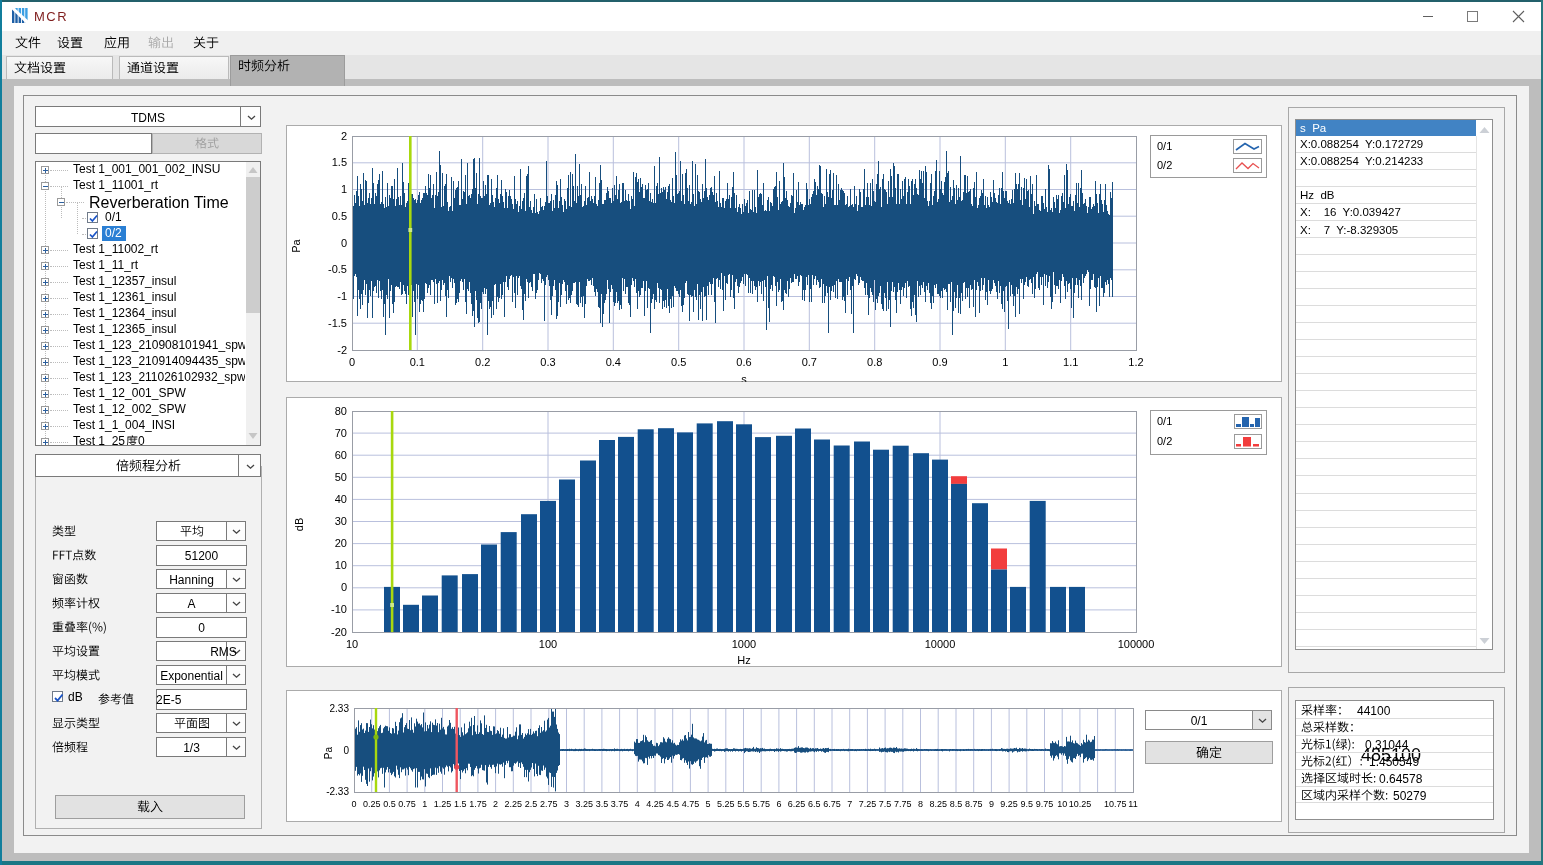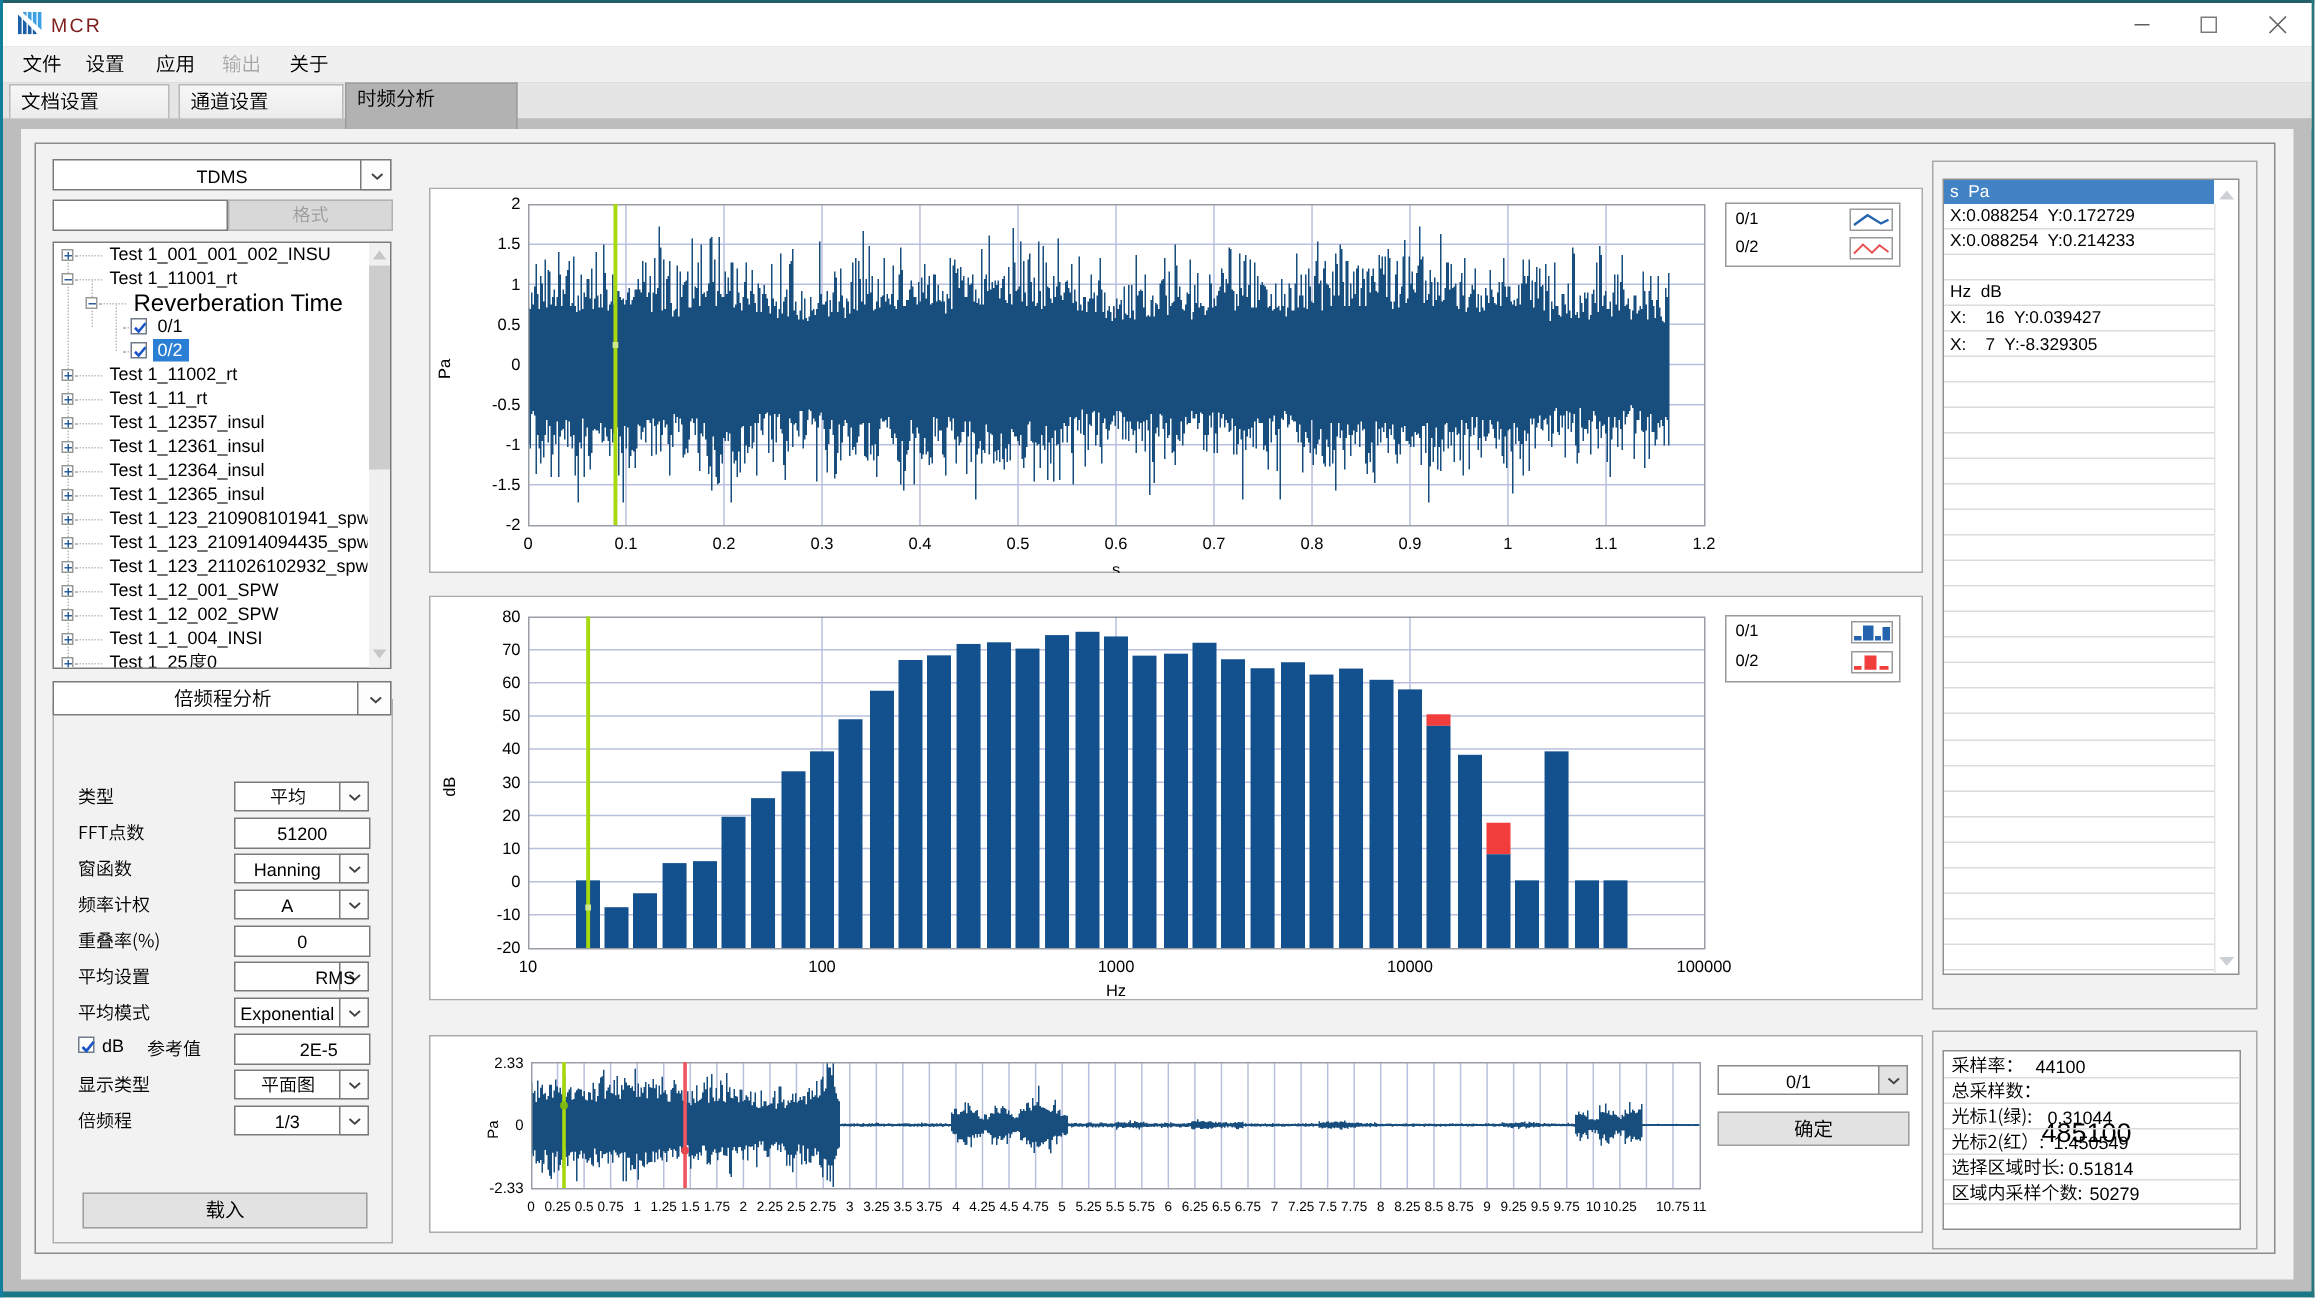--- a/index.html
+++ b/index.html
@@ -250,21 +250,21 @@
 <svg style="position:absolute;left:52px;top:669px;overflow:visible" width="48" height="13">
     <path d="M2.1 2.8C2.6 3.7 3.1 4.9 3.3 5.6L4 5.4C3.8 4.7 3.3 3.5 2.8 2.6ZM9.1 2.5C8.8 3.4 8.2 4.7 7.8 5.5L8.4 5.7C8.9 5 9.5 3.8 10 2.8ZM0.6 6.3V7.1H5.6V11.4H6.4V7.1H11.4V6.3H6.4V2H10.7V1.2H1.3V2H5.6V6.3Z M17.8 4.8C18.6 5.5 19.5 6.3 20 6.9L20.5 6.3C20.1 5.8 19.1 5 18.3 4.4ZM16.9 9.1 17.2 9.8C18.4 9.1 20.1 8.2 21.6 7.4L21.4 6.7C19.8 7.6 18 8.5 16.9 9.1ZM18.9 0.4C18.3 2 17.4 3.5 16.3 4.5C16.5 4.6 16.7 5 16.8 5.1C17.4 4.6 17.9 3.9 18.4 3.1H22.4C22.2 8.1 22 10 21.6 10.5C21.5 10.6 21.4 10.7 21.1 10.6C20.8 10.6 20 10.6 19.2 10.6C19.3 10.8 19.4 11.1 19.4 11.3C20.2 11.4 20.9 11.4 21.4 11.4C21.8 11.3 22.1 11.2 22.3 10.9C22.8 10.3 23 8.4 23.1 2.8C23.1 2.6 23.1 2.3 23.1 2.3H18.8C19.1 1.8 19.4 1.2 19.6 0.6ZM12.4 9 12.7 9.8C13.9 9.3 15.4 8.5 16.8 7.8L16.6 7.1L14.9 7.9V4.1H16.3V3.3H14.9V0.5H14.1V3.3H12.5V4.1H14.1V8.3C13.5 8.6 12.9 8.8 12.4 9Z M29.6 5.4H33.9V6.3H29.6ZM29.6 3.9H33.9V4.8H29.6ZM32.8 0.4V1.4H30.9V0.4H30.1V1.4H28.3V2.1H30.1V3H30.9V2.1H32.8V3H33.6V2.1H35.3V1.4H33.6V0.4ZM28.8 3.3V6.9H31.3C31.2 7.3 31.2 7.7 31.1 8H28V8.7H30.9C30.4 9.7 29.5 10.3 27.7 10.7C27.9 10.9 28.1 11.2 28.2 11.4C30.3 10.9 31.2 10 31.7 8.7H31.7C32.3 10 33.5 11 35.1 11.4C35.2 11.2 35.4 10.9 35.6 10.7C34.2 10.4 33.1 9.7 32.5 8.7H35.3V8H31.9C32 7.7 32 7.3 32.1 6.9H34.7V3.3ZM26.1 0.4V2.7H24.6V3.5H26.1C25.8 5.1 25.1 7.1 24.4 8.1C24.6 8.3 24.8 8.7 24.9 8.9C25.3 8.1 25.8 6.9 26.1 5.7V11.4H26.9V5C27.3 5.7 27.7 6.5 27.8 6.9L28.3 6.3C28.1 6 27.2 4.4 26.9 4V3.5H28.2V2.7H26.9V0.4Z M44.5 0.9C45.1 1.4 45.9 2 46.3 2.5L46.8 2C46.5 1.5 45.7 0.9 45 0.5ZM42.8 0.4C42.8 1.2 42.9 1.9 42.9 2.7H36.7V3.4H42.9C43.3 7.9 44.3 11.4 46.2 11.4C47.1 11.4 47.4 10.8 47.6 8.7C47.4 8.6 47.1 8.5 46.9 8.3C46.8 9.9 46.7 10.6 46.3 10.6C45 10.6 44.1 7.6 43.8 3.4H47.4V2.7H43.7C43.7 1.9 43.7 1.2 43.7 0.4ZM36.7 10.2 37 11C38.5 10.7 40.7 10.2 42.8 9.7L42.7 9L40.1 9.5V6.1H42.4V5.3H37.1V6.1H39.3V9.7Z" fill="#000"></path>
   </svg>
 <div style="position:absolute;left:156px;top:665px;width:90px;height:20px;background:#fff;border:1px solid #7a7a7a;"></div>
 <div style="position:absolute;left:226px;top:665px;width:20px;height:20px;background:#fdfdfd;border:1px solid #7a7a7a;"></div>
 <svg style="position:absolute;left:232.0px;top:673.0px" width="9" height="6">
     <polyline points="1,1 4.5,4.2 8,1" stroke="#444" stroke-width="1.3" fill="none"></polyline>
   </svg>
 <div style="position:absolute;left:156px;top:669px;white-space:pre;"><div style="width:71px;text-align:center">Exponential</div></div>
 <div style="position:absolute;left:156px;top:689px;width:91px;height:21px;background:#fff;border:1px solid #7a7a7a;"></div>
-<div style="position:absolute;left:156px;top:693px;white-space:pre;"><div style="width:113px;text-align:center">2E-5</div></div>
+<div style="position:absolute;left:156px;top:693px;white-space:pre;"><div style="width:113px;">2E-5</div></div>
 <svg style="position:absolute;left:52px;top:717px;overflow:visible" width="48" height="13">
     <path d="M2.9 3.6H9.2V4.9H2.9ZM2.9 1.6H9.2V2.9H2.9ZM2.1 1V5.6H10V1ZM9.9 6.5C9.5 7.3 8.7 8.3 8.2 9L8.8 9.3C9.4 8.6 10.1 7.7 10.6 6.8ZM1.5 6.9C2 7.7 2.6 8.7 2.9 9.3L3.6 9C3.3 8.4 2.7 7.4 2.2 6.6ZM6.9 6.1V10H5V6.1H4.3V10H0.5V10.8H11.5V10H7.7V6.1Z M14.9 6.2C14.4 7.6 13.5 8.9 12.4 9.8C12.6 9.9 13 10.2 13.2 10.3C14.1 9.4 15.1 7.9 15.7 6.5ZM20.2 6.6C21.1 7.7 22 9.3 22.4 10.3L23.2 9.9C22.8 8.9 21.9 7.4 21 6.3ZM13.8 1.3V2.1H22.2V1.3ZM12.7 4.2V5H17.6V10.3C17.6 10.5 17.5 10.5 17.3 10.5C17.1 10.6 16.3 10.5 15.4 10.5C15.6 10.8 15.7 11.1 15.7 11.4C16.8 11.4 17.5 11.4 17.9 11.2C18.3 11.1 18.4 10.8 18.4 10.3V5H23.3V4.2Z M33 0.6C32.7 1.1 32.2 1.8 31.8 2.3L32.4 2.5C32.9 2.1 33.4 1.5 33.8 0.9ZM26.2 1C26.7 1.5 27.3 2.2 27.5 2.6L28.2 2.3C28 1.8 27.4 1.1 26.9 0.6ZM29.6 0.4V2.7H24.9V3.5H28.9C27.9 4.5 26.3 5.4 24.7 5.8C24.8 6 25.1 6.3 25.2 6.5C26.8 6 28.5 5 29.6 3.8V5.9H30.4V4C31.9 4.8 33.7 5.8 34.7 6.4L35.1 5.8C34.2 5.1 32.4 4.2 30.9 3.5H35.2V2.7H30.4V0.4ZM29.6 6.2C29.6 6.6 29.5 7.1 29.4 7.5H24.8V8.3H29.1C28.5 9.4 27.2 10.2 24.6 10.6C24.7 10.8 24.9 11.2 25 11.4C28 10.8 29.3 9.8 30 8.3C30.9 10 32.6 11 35 11.4C35.1 11.2 35.4 10.8 35.5 10.6C33.3 10.4 31.7 9.6 30.8 8.3H35.2V7.5H30.2C30.3 7.1 30.4 6.6 30.5 6.2Z M43.7 1.1V5.1H44.4V1.1ZM45.9 0.4V5.8C45.9 6 45.9 6.1 45.7 6.1C45.5 6.1 44.9 6.1 44.2 6.1C44.3 6.3 44.4 6.6 44.5 6.8C45.3 6.8 45.9 6.8 46.2 6.7C46.6 6.5 46.7 6.3 46.7 5.9V0.4ZM40.7 1.6V3.3H39.1V3.2V1.6ZM36.8 3.3V4H38.3C38.2 4.9 37.8 5.7 36.8 6.4C36.9 6.5 37.2 6.8 37.3 7C38.5 6.2 39 5.1 39.1 4H40.7V6.7H41.5V4H42.9V3.3H41.5V1.6H42.6V0.9H37.2V1.6H38.4V3.2V3.3ZM41.7 6.4V7.8H37.8V8.6H41.7V10.2H36.6V11H47.4V10.2H42.5V8.6H46.2V7.8H42.5V6.4Z" fill="#000"></path>
   </svg>
 <div style="position:absolute;left:156px;top:713px;width:90px;height:20px;background:#fff;border:1px solid #7a7a7a;"></div>
 <div style="position:absolute;left:226px;top:713px;width:20px;height:20px;background:#fdfdfd;border:1px solid #7a7a7a;"></div>
 <svg style="position:absolute;left:232.0px;top:721.0px" width="9" height="6">
     <polyline points="1,1 4.5,4.2 8,1" stroke="#444" stroke-width="1.3" fill="none"></polyline>
   </svg>
 <svg style="position:absolute;left:173.5px;top:717px;overflow:visible" width="36" height="13">
     <path d="M2.1 2.8C2.6 3.7 3.1 4.9 3.3 5.6L4 5.4C3.8 4.7 3.3 3.5 2.8 2.6ZM9.1 2.5C8.8 3.4 8.2 4.7 7.8 5.5L8.4 5.7C8.9 5 9.5 3.8 10 2.8ZM0.6 6.3V7.1H5.6V11.4H6.4V7.1H11.4V6.3H6.4V2H10.7V1.2H1.3V2H5.6V6.3Z M16.6 6.4H19.3V7.8H16.6ZM16.6 5.7V4.3H19.3V5.7ZM16.6 8.5H19.3V10H16.6ZM12.7 1.2V2H17.4C17.3 2.5 17.2 3.1 17 3.6H13.3V11.4H14.1V10.7H21.9V11.4H22.7V3.6H17.8C18 3.1 18.2 2.5 18.3 2H23.3V1.2ZM14.1 10V4.3H15.9V10ZM21.9 10H20V4.3H21.9Z M28.5 7.1C29.5 7.3 30.7 7.7 31.4 8L31.7 7.5C31 7.2 29.8 6.8 28.9 6.6ZM27.3 8.6C29 8.8 31.1 9.3 32.2 9.7L32.6 9.1C31.4 8.7 29.3 8.2 27.7 8ZM25 0.9V11.4H25.8V10.9H34.2V11.4H35V0.9ZM25.8 10.1V1.7H34.2V10.1ZM29 1.9C28.4 2.9 27.3 3.9 26.3 4.5C26.5 4.6 26.8 4.9 26.9 5C27.3 4.7 27.7 4.4 28 4.1C28.4 4.5 28.9 4.9 29.4 5.2C28.4 5.7 27.2 6.1 26.1 6.3C26.2 6.5 26.4 6.8 26.5 7C27.7 6.7 29 6.3 30.1 5.6C31.1 6.2 32.3 6.6 33.4 6.9C33.5 6.6 33.7 6.4 33.9 6.2C32.8 6 31.7 5.7 30.8 5.2C31.7 4.7 32.4 4 32.9 3.1L32.5 2.9L32.3 2.9H29.1C29.3 2.7 29.5 2.4 29.7 2.2ZM28.5 3.6 28.6 3.5H31.8C31.4 4 30.8 4.5 30.1 4.9C29.4 4.5 28.9 4.1 28.5 3.6Z" fill="#000"></path>
@@ -620,18 +620,18 @@
 <div style="position:absolute;left:1365px;top:737.8px;white-space:pre;font-size:12px;">0.31044</div>
 <div style="position:absolute;left:1296px;top:752px;width:197px;height:1px;background:#dcdcdc;"></div>
 <svg style="position:absolute;left:1301px;top:754.7px;overflow:visible" width="64" height="13">
     <path d="M1.7 1.2C2.3 2.2 2.9 3.5 3.1 4.2L3.9 3.9C3.7 3.1 3 1.9 2.4 1ZM9.6 0.8C9.3 1.8 8.6 3.1 8.1 3.9L8.7 4.2C9.3 3.4 9.9 2.2 10.4 1.2ZM5.6 0.4V5H0.7V5.8H3.9C3.7 8.1 3.2 9.8 0.4 10.7C0.6 10.8 0.9 11.2 0.9 11.4C3.9 10.4 4.5 8.4 4.8 5.8H7.1V10.1C7.1 11.1 7.4 11.4 8.4 11.4C8.6 11.4 10 11.4 10.2 11.4C11.2 11.4 11.4 10.8 11.5 8.9C11.3 8.8 10.9 8.7 10.8 8.6C10.7 10.3 10.6 10.6 10.1 10.6C9.8 10.6 8.7 10.6 8.5 10.6C8 10.6 7.9 10.5 7.9 10.1V5.8H11.4V5H6.4V0.4Z M17.6 1.3V2.1H22.8V1.3ZM21.4 6.5C21.9 7.7 22.5 9.3 22.7 10.2L23.4 9.9C23.2 9 22.6 7.5 22.1 6.3ZM18 6.3C17.6 7.6 17.1 8.9 16.4 9.8C16.6 9.9 16.9 10.1 17.1 10.2C17.7 9.3 18.3 7.9 18.7 6.5ZM17.1 4.2V4.9H19.7V10.3C19.7 10.5 19.6 10.5 19.4 10.5C19.3 10.5 18.7 10.5 18.1 10.5C18.2 10.8 18.3 11.1 18.3 11.3C19.2 11.3 19.7 11.3 20.1 11.2C20.4 11 20.5 10.8 20.5 10.3V4.9H23.4V4.2ZM14.5 0.4V3H12.6V3.7H14.3C13.9 5.2 13.1 7 12.3 7.9C12.5 8.1 12.7 8.4 12.8 8.6C13.4 7.8 14 6.5 14.5 5.2V11.4H15.3V5C15.7 5.6 16.2 6.4 16.4 6.8L16.9 6.1C16.7 5.8 15.6 4.4 15.3 4V3.7H16.9V3H15.3V0.4Z M24.5 10.4H30V9.6H27.5C27 9.6 26.5 9.6 26 9.7C28.2 7.6 29.6 5.9 29.6 4.1C29.6 2.5 28.6 1.5 27 1.5C25.9 1.5 25.2 2 24.5 2.8L25.1 3.3C25.6 2.7 26.2 2.3 26.9 2.3C28.1 2.3 28.6 3.1 28.6 4.1C28.6 5.6 27.4 7.4 24.5 9.9Z M33.5 12.8 34.1 12.5C33 10.8 32.5 8.8 32.5 6.7C32.5 4.7 33 2.6 34.1 0.9L33.5 0.6C32.4 2.4 31.7 4.4 31.7 6.7C31.7 9.1 32.4 11 33.5 12.8Z M35 9.9 35.2 10.7C36.3 10.4 37.9 10.1 39.4 9.8L39.3 9C37.7 9.3 36.1 9.7 35 9.9ZM35.3 5.3C35.5 5.2 35.8 5.2 37.4 5C36.8 5.8 36.3 6.4 36 6.6C35.6 7.1 35.4 7.4 35.1 7.4C35.2 7.6 35.3 8 35.4 8.2C35.6 8.1 36 8 39.4 7.5C39.3 7.3 39.3 7 39.3 6.7L36.6 7.1C37.6 6.1 38.6 4.7 39.5 3.4L38.8 2.9C38.5 3.4 38.2 3.8 37.9 4.2L36.2 4.4C37 3.3 37.8 2 38.4 0.7L37.6 0.4C37 1.8 36 3.4 35.7 3.8C35.4 4.2 35.2 4.5 35 4.5C35.1 4.7 35.2 5.1 35.3 5.3ZM39.5 9.8V10.6H46V9.8H43.2V2.3H45.8V1.5H39.6V2.3H42.3V9.8Z M50.1 5.9C50.1 3.6 49.2 1.7 47.8 0.2L47.1 0.5C48.5 2 49.4 3.8 49.4 5.9C49.4 8 48.5 9.8 47.1 11.2L47.8 11.6C49.2 10.1 50.1 8.2 50.1 5.9Z M60.2 5.7C60.6 5.7 60.9 5.4 60.9 4.9C60.9 4.5 60.6 4.1 60.2 4.1C59.8 4.1 59.4 4.5 59.4 4.9C59.4 5.4 59.8 5.7 60.2 5.7ZM60.2 10.6C60.6 10.6 60.9 10.3 60.9 9.8C60.9 9.3 60.6 9 60.2 9C59.8 9 59.4 9.3 59.4 9.8C59.4 10.3 59.8 10.6 60.2 10.6Z" fill="#000"></path>
   </svg>
 <div style="position:absolute;left:1369px;top:754.7px;white-space:pre;font-size:12px;">1.450549</div>
 <div style="position:absolute;left:1296px;top:769px;width:197px;height:1px;background:#dcdcdc;"></div>
 <svg style="position:absolute;left:1301px;top:771.6px;overflow:visible" width="78" height="13">
     <path d="M0.8 1.2C1.5 1.8 2.3 2.7 2.6 3.3L3.3 2.8C2.9 2.2 2.1 1.4 1.4 0.8ZM5.4 0.7C5.1 1.8 4.6 2.9 4 3.6C4.2 3.7 4.5 3.9 4.7 4C4.9 3.7 5.2 3.3 5.4 2.8H7.3V4.6H3.9V5.3H6C5.9 7 5.4 8.1 3.5 8.8C3.7 8.9 3.9 9.2 4 9.4C6 8.7 6.6 7.3 6.9 5.3H8.2V8.2C8.2 9.1 8.4 9.3 9.2 9.3C9.4 9.3 10.3 9.3 10.5 9.3C11.2 9.3 11.4 8.9 11.5 7.4C11.3 7.4 10.9 7.2 10.8 7.1C10.7 8.4 10.7 8.6 10.4 8.6C10.2 8.6 9.5 8.6 9.3 8.6C9 8.6 9 8.5 9 8.2V5.3H11.4V4.6H8.1V2.8H10.9V2.1H8.1V0.4H7.3V2.1H5.8C5.9 1.7 6.1 1.3 6.2 0.9ZM3 5H0.7V5.7H2.2V9.5C1.7 9.7 1.1 10.2 0.6 10.7L1.1 11.4C1.8 10.6 2.4 10 2.9 10C3.2 10 3.5 10.4 4 10.6C4.8 11.1 5.8 11.2 7.2 11.2C8.3 11.2 10.4 11.2 11.4 11.1C11.4 10.9 11.5 10.5 11.6 10.3C10.4 10.4 8.6 10.5 7.2 10.5C5.9 10.5 4.9 10.4 4.1 9.9C3.6 9.6 3.3 9.3 3 9.3Z M14.2 0.4V2.8H12.6V3.6H14.2V6.2L12.5 6.7L12.7 7.5L14.2 7V10.4C14.2 10.5 14.1 10.6 14 10.6C13.8 10.6 13.4 10.6 12.8 10.6C12.9 10.8 13 11.1 13.1 11.3C13.8 11.3 14.3 11.3 14.6 11.2C14.9 11 15 10.8 15 10.4V6.8L16.4 6.3L16.3 5.5L15 6V3.6H16.4V2.8H15V0.4ZM21.8 1.8C21.3 2.4 20.7 3 19.9 3.5C19.3 3 18.7 2.4 18.3 1.8ZM16.7 1V1.8H17.5C18 2.6 18.6 3.3 19.3 3.9C18.4 4.5 17.3 4.9 16.2 5.2C16.4 5.4 16.6 5.7 16.7 5.9C17.8 5.5 18.9 5.1 19.9 4.4C20.9 5.1 22 5.6 23.2 5.9C23.3 5.7 23.5 5.4 23.7 5.2C22.5 4.9 21.5 4.5 20.6 4C21.5 3.2 22.4 2.4 22.9 1.3L22.4 1L22.2 1ZM19.5 5.5V6.6H17V7.3H19.5V8.6H16.4V9.4H19.5V11.4H20.3V9.4H23.5V8.6H20.3V7.3H22.6V6.6H20.3V5.5Z M35.1 1.1H25.2V11H35.4V10.2H26V1.8H35.1ZM27.1 3.4C28.1 4.2 29.1 5.1 30.1 6C29.1 7.1 27.9 8 26.7 8.7C26.9 8.9 27.2 9.2 27.4 9.3C28.5 8.6 29.6 7.6 30.7 6.6C31.7 7.6 32.7 8.6 33.3 9.3L33.9 8.8C33.3 8 32.3 7 31.2 6C32.1 5 32.9 3.9 33.6 2.7L32.8 2.4C32.2 3.5 31.5 4.5 30.6 5.4C29.7 4.5 28.6 3.6 27.7 2.9Z M39.5 9.3 39.7 10C40.9 9.7 42.4 9.3 43.9 8.8L43.8 8.1C42.2 8.6 40.6 9 39.5 9.3ZM45.3 0.8C45.8 1.2 46.4 1.8 46.8 2.1L47.2 1.7C46.9 1.3 46.3 0.8 45.7 0.4ZM40.9 4.8H42.6V6.9H40.9ZM40.3 4.1V7.6H43.3V4.1ZM36.4 8.9 36.8 9.7C37.7 9.3 38.9 8.7 40 8.1L39.8 7.4L38.6 8V4.1H39.7V3.3H38.6V0.5H37.8V3.3H36.5V4.1H37.8V8.3C37.3 8.6 36.8 8.8 36.4 8.9ZM46.4 4.1C46.1 5.3 45.7 6.4 45.2 7.3C45 6.1 44.8 4.6 44.8 2.9H47.4V2.2H44.8L44.7 0.4H44L44 2.2H39.9V2.9H44C44.1 5 44.3 6.9 44.5 8.3C43.9 9.3 43 10.1 42 10.7C42.2 10.9 42.5 11.1 42.6 11.3C43.5 10.7 44.1 10 44.8 9.3C45.1 10.6 45.7 11.4 46.4 11.4C47.1 11.4 47.4 10.8 47.5 9.3C47.3 9.2 47.1 9 46.9 8.8C46.8 10.1 46.7 10.6 46.5 10.6C46 10.6 45.6 9.8 45.3 8.4C46.1 7.2 46.7 5.8 47.1 4.3Z M53.7 5C54.4 5.9 55.2 7.2 55.6 7.9L56.3 7.5C55.9 6.8 55 5.5 54.4 4.6ZM51.9 5.6V8.4H49.8V5.6ZM51.9 4.8H49.8V2.1H51.9ZM49 1.4V10.1H49.8V9.1H52.7V1.4ZM57.2 0.4V2.8H53.3V3.6H57.2V10.1C57.2 10.4 57.1 10.5 56.9 10.5C56.6 10.5 55.7 10.5 54.8 10.4C54.9 10.7 55 11 55.1 11.3C56.3 11.3 57 11.3 57.4 11.1C57.9 11 58 10.7 58 10.1V3.6H59.5V2.8H58V0.4Z M69.3 0.6C68.2 1.9 66.4 3.1 64.7 3.8C65 4 65.3 4.3 65.4 4.5C67.1 3.6 68.9 2.4 70.1 1ZM60.7 5.1V5.9H63V9.9C63 10.3 62.8 10.5 62.6 10.6C62.7 10.8 62.8 11.1 62.9 11.3C63.2 11.1 63.6 11 66.9 10.1C66.9 9.9 66.8 9.6 66.8 9.4L63.9 10.1V5.9H65.8C66.8 8.4 68.5 10.2 71 11C71.1 10.8 71.4 10.5 71.6 10.3C69.3 9.6 67.5 8 66.6 5.9H71.3V5.1H63.9V0.4H63V5.1Z M73.6 5.7C74 5.7 74.4 5.4 74.4 4.9C74.4 4.5 74 4.1 73.6 4.1C73.2 4.1 72.9 4.5 72.9 4.9C72.9 5.4 73.2 5.7 73.6 5.7ZM73.6 10.6C74 10.6 74.4 10.3 74.4 9.8C74.4 9.3 74 9 73.6 9C73.2 9 72.9 9.3 72.9 9.8C72.9 10.3 73.2 10.6 73.6 10.6Z" fill="#000"></path>
   </svg>
-<div style="position:absolute;left:1379px;top:771.6px;white-space:pre;font-size:12px;">0.51814</div>
+<div style="position:absolute;left:1379px;top:771.6px;white-space:pre;font-size:12px;">0.64578</div>
 <div style="position:absolute;left:1296px;top:786px;width:197px;height:1px;background:#dcdcdc;"></div>
 <svg style="position:absolute;left:1301px;top:788.5px;overflow:visible" width="90" height="13">
     <path d="M11.1 1.1H1.2V11H11.4V10.2H2V1.8H11.1ZM3.1 3.4C4.1 4.2 5.1 5.1 6.1 6C5.1 7.1 3.9 8 2.7 8.7C2.9 8.9 3.2 9.2 3.4 9.3C4.5 8.6 5.6 7.6 6.7 6.6C7.7 7.6 8.7 8.6 9.3 9.3L9.9 8.8C9.3 8 8.3 7 7.2 6C8.1 5 8.9 3.9 9.6 2.7L8.8 2.4C8.2 3.5 7.5 4.5 6.6 5.4C5.7 4.5 4.6 3.6 3.7 2.9Z M15.5 9.3 15.7 10C16.9 9.7 18.4 9.3 19.9 8.8L19.8 8.1C18.2 8.6 16.6 9 15.5 9.3ZM21.3 0.8C21.8 1.2 22.4 1.8 22.8 2.1L23.2 1.7C22.9 1.3 22.3 0.8 21.7 0.4ZM16.9 4.8H18.6V6.9H16.9ZM16.3 4.1V7.6H19.3V4.1ZM12.4 8.9 12.8 9.7C13.7 9.3 14.9 8.7 16 8.1L15.8 7.4L14.6 8V4.1H15.7V3.3H14.6V0.5H13.8V3.3H12.5V4.1H13.8V8.3C13.3 8.6 12.8 8.8 12.4 8.9ZM22.4 4.1C22.1 5.3 21.7 6.4 21.2 7.3C21 6.1 20.8 4.6 20.8 2.9H23.4V2.2H20.8L20.7 0.4H20L20 2.2H15.9V2.9H20C20.1 5 20.3 6.9 20.5 8.3C19.9 9.3 19 10.1 18 10.7C18.2 10.9 18.5 11.1 18.6 11.3C19.5 10.7 20.1 10 20.8 9.3C21.1 10.6 21.7 11.4 22.4 11.4C23.1 11.4 23.4 10.8 23.5 9.3C23.3 9.2 23.1 9 22.9 8.8C22.8 10.1 22.7 10.6 22.5 10.6C22 10.6 21.6 9.8 21.3 8.4C22.1 7.2 22.7 5.8 23.1 4.3Z M25.2 2.4V11.4H26V3.2H29.6C29.5 4.8 29.1 6.9 26.4 8.3C26.6 8.5 26.8 8.8 27 8.9C28.6 7.9 29.5 6.8 30 5.6C31.1 6.7 32.4 8 33 8.8L33.7 8.3C32.9 7.4 31.4 5.9 30.2 4.9C30.3 4.3 30.4 3.7 30.4 3.2H34V10.3C34 10.5 34 10.5 33.7 10.6C33.5 10.6 32.7 10.6 31.8 10.5C31.9 10.8 32 11.1 32.1 11.4C33.1 11.4 33.9 11.4 34.3 11.2C34.7 11.1 34.8 10.8 34.8 10.3V2.4H30.4V0.4H29.6V2.4Z M45.7 2.1C45.2 3.1 44.5 4.4 43.9 5.1L44.5 5.4C45.1 4.7 45.9 3.5 46.5 2.5ZM37.8 2.9C38.3 3.6 38.7 4.5 38.9 5.2L39.6 4.8C39.5 4.2 39 3.3 38.4 2.6ZM41 2.5C41.4 3.2 41.7 4.1 41.7 4.7L42.5 4.5C42.4 3.9 42.1 3 41.7 2.2ZM46 0.5C43.9 0.9 40.2 1.2 37.1 1.3C37.2 1.5 37.3 1.9 37.3 2.1C40.5 2 44.2 1.7 46.6 1.2ZM36.7 6V6.8H40.9C39.8 8.2 38 9.5 36.4 10.2C36.6 10.4 36.9 10.7 37 10.9C38.6 10.1 40.4 8.7 41.6 7.2V11.4H42.4V7.2C43.6 8.7 45.4 10.1 47 10.9C47.1 10.7 47.4 10.4 47.6 10.2C46 9.5 44.1 8.2 43 6.8H47.3V6H42.4V4.9H41.6V6Z M53.3 0.7C53.7 1.3 54.2 2.1 54.3 2.7L55.1 2.3C54.9 1.8 54.4 1 54 0.4ZM57.9 0.3C57.6 1.1 57.2 2 56.7 2.7H52.8V3.4H55.5V5.2H53.2V5.9H55.5V7.7H52.3V8.5H55.5V11.4H56.3V8.5H59.3V7.7H56.3V5.9H58.7V5.2H56.3V3.4H59.1V2.7H57.6C58 2.1 58.4 1.3 58.7 0.6ZM50.2 0.4V2.7H48.7V3.5H50.2C49.9 5.1 49.1 7.1 48.4 8.1C48.5 8.3 48.7 8.7 48.8 8.9C49.4 8.1 49.9 6.9 50.2 5.6V11.4H51V5C51.3 5.6 51.7 6.3 51.9 6.7L52.4 6.1C52.2 5.8 51.3 4.4 51 4V3.5H52.3V2.7H51V0.4Z M65.6 3.9V11.4H66.4V3.9ZM66.1 0.4C64.9 2.4 62.7 4.2 60.4 5.2C60.7 5.4 60.9 5.7 61 5.9C62.9 5 64.7 3.5 66 1.9C67.5 3.7 69.2 4.9 71 5.9C71.1 5.7 71.4 5.4 71.6 5.2C69.7 4.2 68 3.1 66.5 1.2L66.8 0.7Z M77.4 0.6C77.1 1.1 76.7 1.8 76.4 2.2L77 2.5C77.3 2.1 77.7 1.5 78 0.9ZM73.1 0.9C73.4 1.4 73.8 2.1 73.9 2.5L74.5 2.3C74.4 1.8 74 1.2 73.7 0.7ZM77 7.3C76.7 7.9 76.3 8.5 75.8 9C75.3 8.7 74.9 8.5 74.4 8.3C74.6 8 74.8 7.6 75 7.3ZM73.4 8.6C74 8.8 74.6 9.1 75.3 9.4C74.5 10 73.5 10.4 72.5 10.6C72.7 10.8 72.8 11.1 72.9 11.3C74 11 75.1 10.5 75.9 9.8C76.3 10 76.7 10.3 77 10.5L77.5 9.9C77.2 9.7 76.9 9.5 76.5 9.3C77.1 8.6 77.6 7.8 77.9 6.7L77.5 6.6L77.3 6.6H75.3L75.6 5.9L74.8 5.8C74.7 6.1 74.6 6.3 74.5 6.6H72.9V7.3H74.2C73.9 7.8 73.6 8.2 73.4 8.6ZM75.1 0.4V2.6H72.6V3.3H74.9C74.3 4.1 73.4 4.9 72.5 5.3C72.7 5.4 72.9 5.7 72.9 5.9C73.7 5.5 74.5 4.8 75.1 4V5.6H75.9V3.9C76.5 4.3 77.3 4.9 77.6 5.2L78 4.6C77.7 4.4 76.6 3.7 76 3.3H78.4V2.6H75.9V0.4ZM79.6 0.5C79.3 2.6 78.7 4.6 77.8 5.9C78 6 78.3 6.2 78.4 6.4C78.7 5.9 79 5.3 79.3 4.7C79.5 5.9 79.9 7.1 80.4 8.1C79.7 9.2 78.7 10.1 77.4 10.8C77.6 10.9 77.8 11.2 77.9 11.4C79.1 10.7 80.1 9.9 80.8 8.8C81.4 9.9 82.1 10.7 83.1 11.3C83.2 11.1 83.4 10.8 83.6 10.6C82.6 10.1 81.8 9.2 81.2 8.1C81.8 6.8 82.3 5.3 82.5 3.5H83.4V2.7H79.9C80.1 2.1 80.2 1.3 80.3 0.6ZM81.8 3.5C81.6 4.9 81.3 6.2 80.8 7.2C80.3 6.1 80 4.8 79.7 3.5Z M85.6 5.7C86 5.7 86.4 5.4 86.4 4.9C86.4 4.5 86 4.1 85.6 4.1C85.2 4.1 84.9 4.5 84.9 4.9C84.9 5.4 85.2 5.7 85.6 5.7ZM85.6 10.6C86 10.6 86.4 10.3 86.4 9.8C86.4 9.3 86 9 85.6 9C85.2 9 84.9 9.3 84.9 9.8C84.9 10.3 85.2 10.6 85.6 10.6Z" fill="#000"></path>
   </svg>
 <div style="position:absolute;left:1393px;top:788.5px;white-space:pre;font-size:12px;">50279</div>
 <div style="position:absolute;left:1296px;top:802px;width:197px;height:1px;background:#dcdcdc;"></div>
 </body></html>

